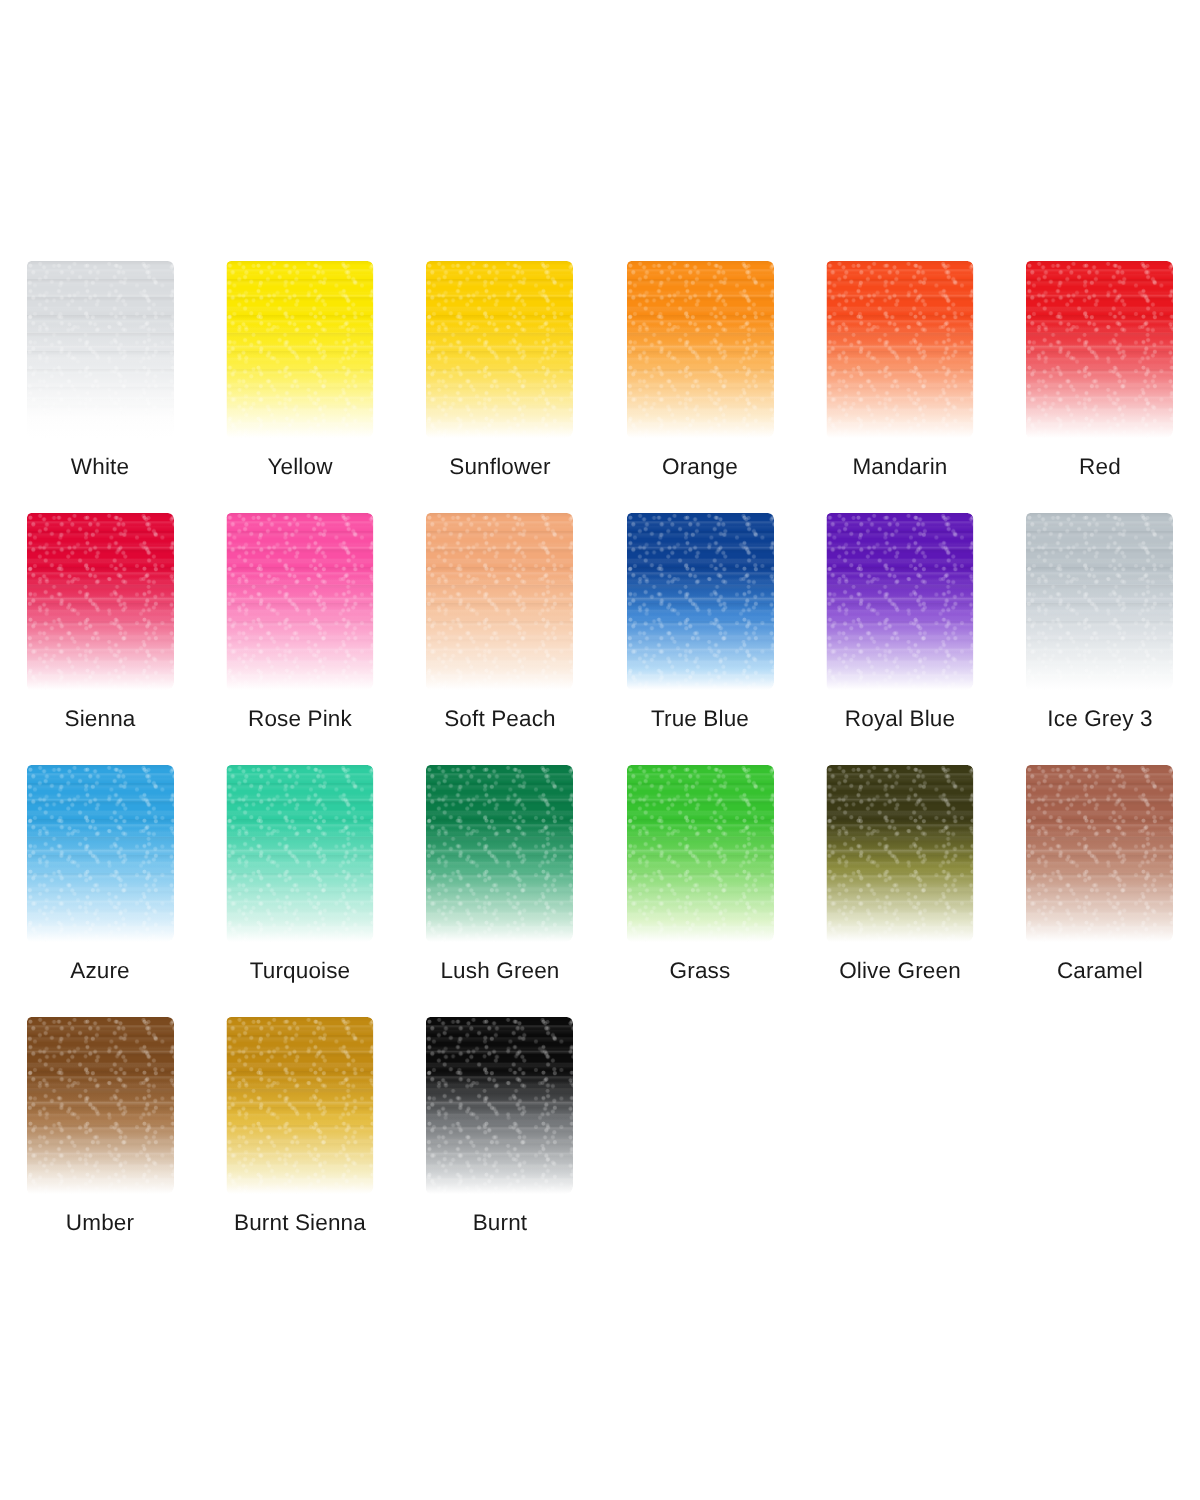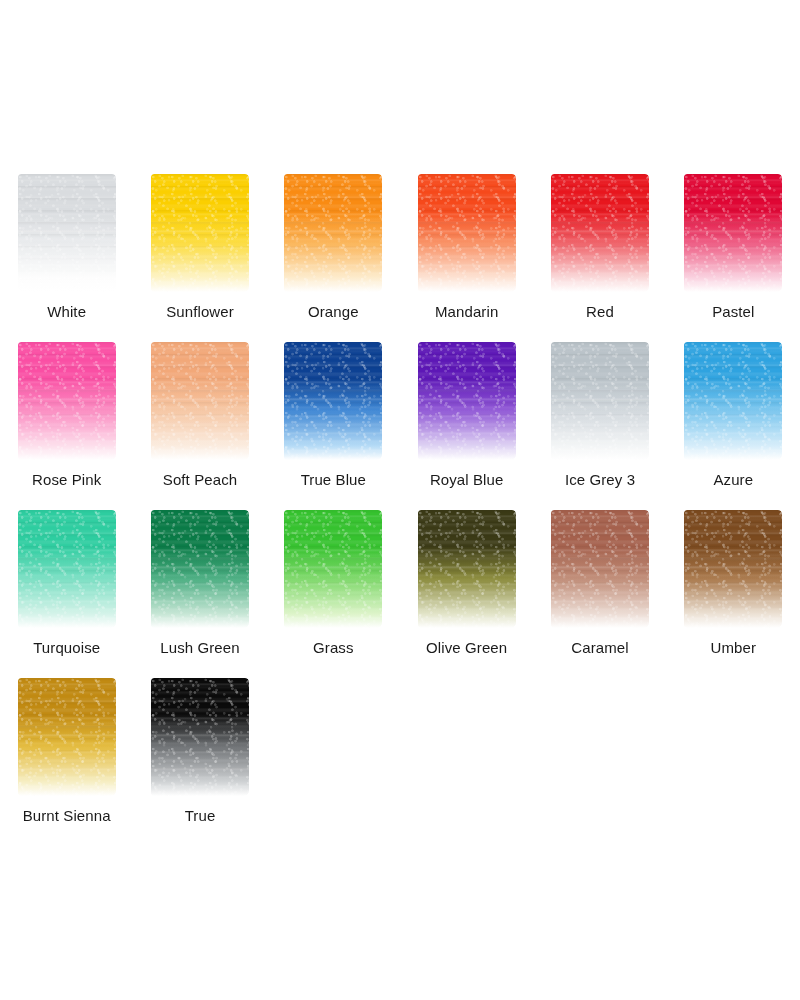--- a/index.html
+++ b/index.html
@@ -146,20 +146,28 @@
       <div class="swatch-cell">
         <div class="stroke-wrap">
           <div class="stroke" style="background: linear-gradient(rgb(217, 220, 223) 0%, rgb(217, 220, 223) 30%, rgb(233, 235, 237) 58%, rgb(253, 253, 253) 88%, rgb(255, 255, 255) 100%);">
             <div class="banding"></div>
           </div>
         </div>
         <div class="swatch-label">White</div>
       </div>
       <div class="swatch-cell">
         <div class="stroke-wrap">
+          <div class="stroke" style="background: linear-gradient(rgb(251, 232, 0) 0%, rgb(251, 232, 0) 30%, rgb(253, 239, 62) 58%, rgb(254, 251, 210) 88%, rgb(255, 255, 255) 100%);">
+            <div class="banding"></div>
+          </div>
+        </div>
+        <div class="swatch-label">Yellow</div>
+      </div>
+      <div class="swatch-cell">
+        <div class="stroke-wrap">
           <div class="stroke" style="background: linear-gradient(rgb(251, 207, 0) 0%, rgb(251, 207, 0) 30%, rgb(252, 220, 61) 58%, rgb(253, 243, 198) 88%, rgb(255, 255, 255) 100%);">
             <div class="banding"></div>
           </div>
         </div>
         <div class="swatch-label">Sunflower</div>
       </div>
       <div class="swatch-cell">
         <div class="stroke-wrap">
           <div class="stroke" style="background: linear-gradient(rgb(249, 139, 19) 0%, rgb(249, 139, 19) 30%, rgb(251, 180, 87) 58%, rgb(253, 236, 205) 88%, rgb(255, 255, 255) 100%);">
             <div class="banding"></div>
@@ -182,21 +190,21 @@
           </div>
         </div>
         <div class="swatch-label">Red</div>
       </div>
       <div class="swatch-cell">
         <div class="stroke-wrap">
           <div class="stroke" style="background: linear-gradient(rgb(224, 6, 52) 0%, rgb(224, 6, 52) 30%, rgb(238, 90, 130) 58%, rgb(250, 210, 224) 88%, rgb(255, 255, 255) 100%);">
             <div class="banding"></div>
           </div>
         </div>
-        <div class="swatch-label">Pastel</div>
+        <div class="swatch-label">Sienna</div>
       </div>
       <div class="swatch-cell">
         <div class="stroke-wrap">
           <div class="stroke" style="background: linear-gradient(rgb(250, 79, 164) 0%, rgb(250, 79, 164) 30%, rgb(251, 141, 194) 58%, rgb(253, 223, 236) 88%, rgb(255, 255, 255) 100%);">
             <div class="banding"></div>
           </div>
         </div>
         <div class="swatch-label">Rose Pink</div>
       </div>
       <div class="swatch-cell">
@@ -294,16 +302,16 @@
           </div>
         </div>
         <div class="swatch-label">Burnt Sienna</div>
       </div>
       <div class="swatch-cell">
         <div class="stroke-wrap">
           <div class="stroke" style="background: linear-gradient(rgb(11, 11, 11) 0%, rgb(11, 11, 11) 30%, rgb(110, 113, 116) 58%, rgb(207, 210, 212) 88%, rgb(255, 255, 255) 100%);">
             <div class="banding"></div>
           </div>
         </div>
-        <div class="swatch-label">True</div>
+        <div class="swatch-label">Burnt</div>
       </div>
     </div>
 </div>
 
 </body></html>

